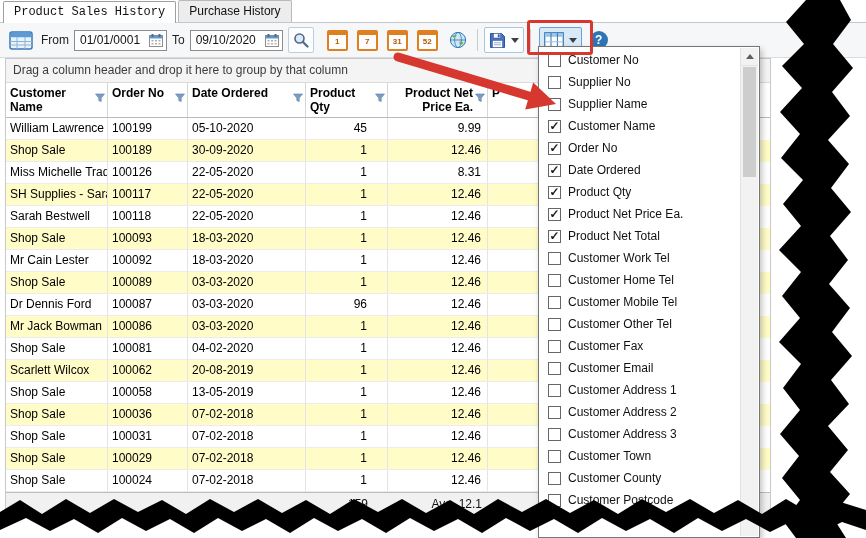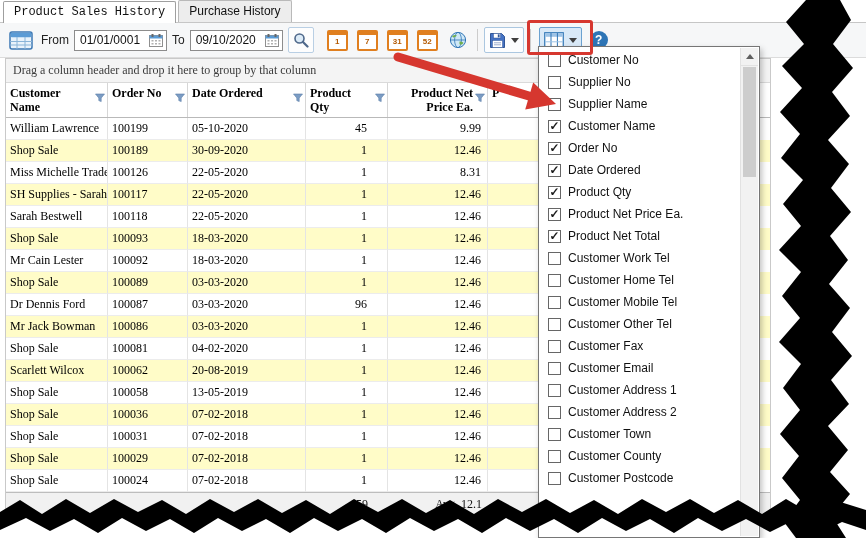--- a/index.html
+++ b/index.html
@@ -32,21 +32,21 @@
   .split { display:inline-flex; align-items:center; height:24px; border:1px solid #abc7e0; border-radius:2px;
            background:#fcfdfe; padding:0 4px; }
   .split.pressed { background:#d9e9f7; border-color:#6ba1d0; margin-left:2px; }
   .caret { width:0; height:0; border-left:4px solid transparent; border-right:4px solid transparent;
            border-top:5px solid #3f3f3f; margin-left:5px; }
   .help { width:18px; height:18px; border-radius:50%; background:#2e75b6; color:#fff; font-size:12px; font-weight:bold;
           border:none; margin-left:8px; display:flex; align-items:center; justify-content:center; padding:0; }
 
   
   .panel { position:absolute; left:5px; top:58px; width:766px; height:458px; border:1px solid #c9c9c9;
-           background:#fff; box-sizing:border-box; overflow:hidden;font-family:Liberation Serif, serif; }
+           background:#fff; box-sizing:border-box; overflow:hidden; }
   .groupbar { height:23px; background:#f4f4f4; border-bottom:1px solid #dadada; font-size:12px; color:#3c3c3c;
               line-height:22px; padding-left:7px; }
   .gridhead { display:flex; height:34px; border-bottom:1px solid #b9b9b9; background:#fff; }
   .hcell { position:relative; font-size:12px; font-weight:bold; color:#000; padding:3px 14px 0 4px;
            border-right:1px solid #d6d6d6; box-sizing:border-box; line-height:14px; overflow:hidden; }
   .hcell.right .hlabel { display:block; text-align:right; }
   .funnel { position:absolute; right:2px; top:10px; }
   .c0{width:102px;} .c1{width:80px;} .c2{width:118px;} .c3{width:82px;} .c4{width:100px;} .c5{width:260px; border-right:none !important;}
   .grid-row { display:flex; height:22px; }
   .gridrows .grid-row:nth-child(even) { background:#fffcc8; }
@@ -436,20 +436,24 @@
         <div class="chooser-item">
           <span class="checkbox"></span>
           <span class="chooser-label">Customer Address 1</span>
         </div>
         <div class="chooser-item">
           <span class="checkbox"></span>
           <span class="chooser-label">Customer Address 2</span>
         </div>
         <div class="chooser-item">
           <span class="checkbox"></span>
+          <span class="chooser-label">Customer Address 3</span>
+        </div>
+        <div class="chooser-item">
+          <span class="checkbox"></span>
           <span class="chooser-label">Customer Town</span>
         </div>
         <div class="chooser-item">
           <span class="checkbox"></span>
           <span class="chooser-label">Customer County</span>
         </div>
         <div class="chooser-item">
           <span class="checkbox"></span>
           <span class="chooser-label">Customer Postcode</span>
         </div>

